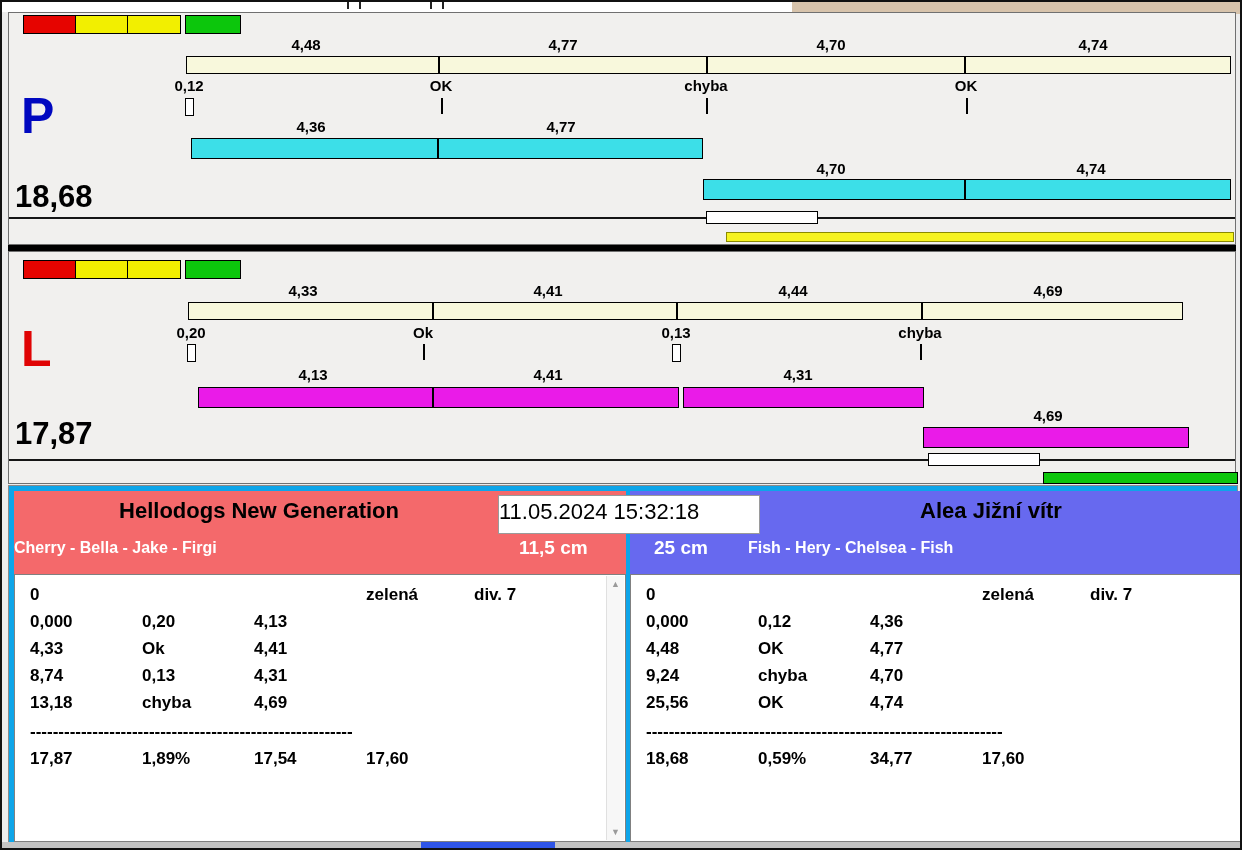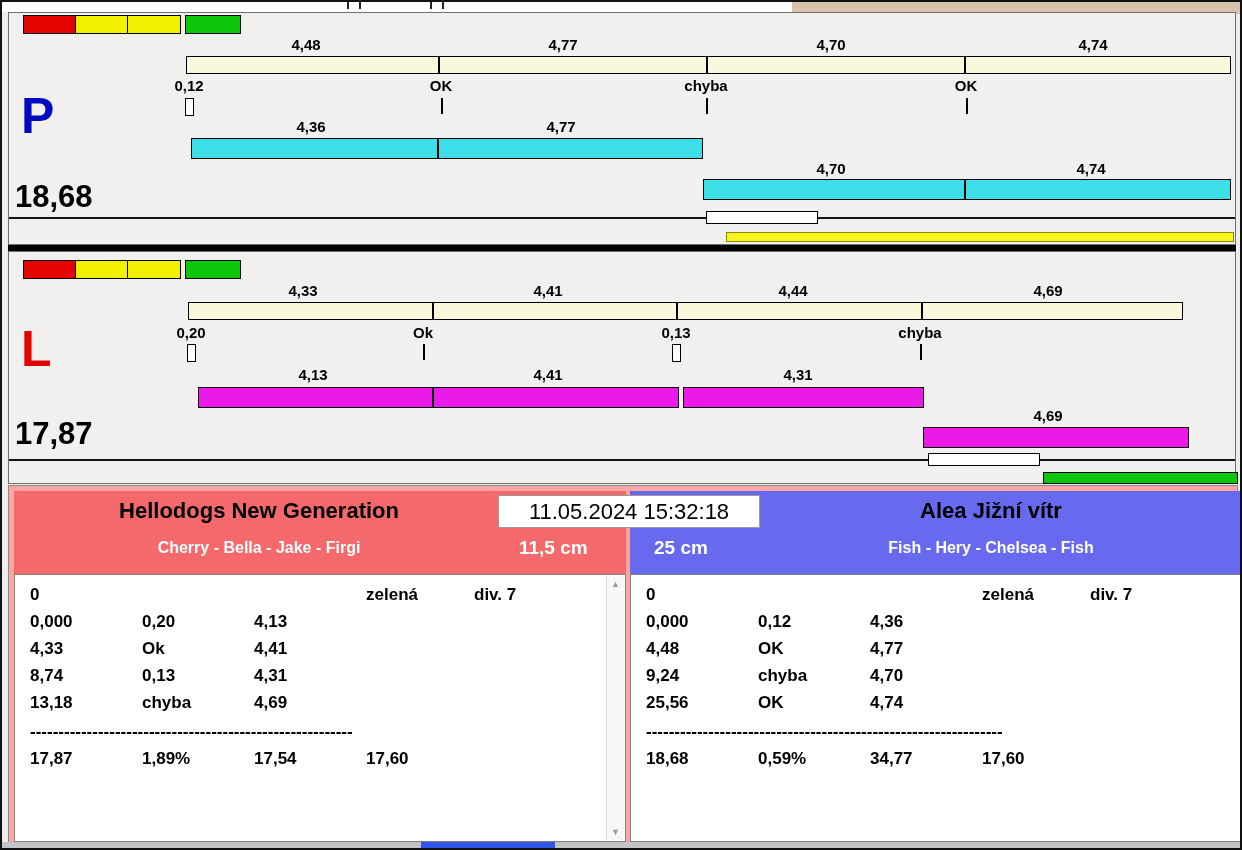--- a/index.html
+++ b/index.html
@@ -18,39 +18,39 @@
   .whitebar{background:#fff;}
   .yellowbar{background:#f6f321;border-color:#8a8a00;}
   .greenbar{background:#0cc60c;}
   .divv{position:absolute;top:0;bottom:0;width:2px;background:#000;}
   .tick{position:absolute;width:2px;background:#000;}
   .minibox{position:absolute;width:9px;height:18px;background:#fff;border:1px solid #000;box-sizing:border-box;}
   .lane-letter{position:absolute;left:12px;font-size:50px;font-weight:bold;line-height:1;}
   .lane-total{position:absolute;left:6px;font-size:31px;font-weight:bold;line-height:1;}
   .hline{position:absolute;left:0;width:100%;height:2px;background:#151515;}
   .sep{position:absolute;left:6px;top:243px;width:1228px;height:6px;background:#000;}
-  .bottom{position:absolute;left:6px;top:483px;width:1230px;height:361px;background:#fca5a5;
+  .bottom{position:absolute;left:6px;top:483px;width:1230px;height:361px;background:#0ea5e9;
           border:1px solid #8a8a8a;box-sizing:border-box;}
   .panel{position:absolute;top:5px;height:351px;background:#fff;}
   .phead{position:absolute;left:0;top:0;right:0;height:83px;}
   .phead-red{background:#f4696b;}
   .phead-blue{background:#6769ef;}
   .ptitle{position:absolute;top:7px;font-size:22px;font-weight:bold;text-align:center;white-space:nowrap;}
-  .psub{position:absolute;top:48px;font-size:16px;font-weight:bold;color:#fff;text-align:center;white-space:nowrap;}
+  .psub{position:absolute;top:48px;font-size:16px;font-weight:bold;color:#fff;text-align:left;white-space:nowrap;}
   .pheight{position:absolute;top:46px;font-size:19px;font-weight:bold;color:#fff;white-space:nowrap;}
   .ptext{position:absolute;left:0;top:83px;right:0;bottom:0;background:#fff;border:1px solid #808080;box-sizing:border-box;}
   .trow{position:absolute;left:0;height:22px;width:100%;}
   .trow span{position:absolute;font-size:17px;font-weight:bold;white-space:nowrap;}
   .c1{left:15px}.c2{left:127px}.c3{left:239px}.c4{left:351px}.c5{left:459px}
   .sb{position:absolute;top:1px;right:1px;bottom:1px;width:17px;background:#f7f7f7;border-left:1px solid #e0e0e0;}
   .sb-btn{position:absolute;left:0;width:100%;height:16px;color:#9a9a9a;font-size:9px;text-align:center;line-height:16px;}
   .sb-up{top:0;}
   .sb-down{bottom:0;}
-  .timestamp{position:absolute;left:489px;top:9px;width:262px;height:33px;background:#fff;
-             border:1px solid #9a9a9a;box-sizing:border-box;font-size:22px;text-align:center;line-height:31px;}
+  .timestamp{position:absolute;left:489px;top:9px;width:262px;height:39px;background:#fff;
+             border:1px solid #9a9a9a;box-sizing:border-box;font-size:22px;line-height:31px;}
   .bottom-strip{position:absolute;left:0;bottom:0;width:100%;height:6px;background:#c4c4c4;}
 </style>
 </head>
 <body>
 
 <div class="screen">
 
   <div class="frag" style="left:0;top:0;width:1242px;height:10px;background:#fff"></div>
   <div class="frag" style="left:790px;top:0;width:452px;height:12px;background:#d7c3ab"></div>
   <div class="frag" style="left:345px;top:0;width:2px;height:7px;background:#222"></div>

